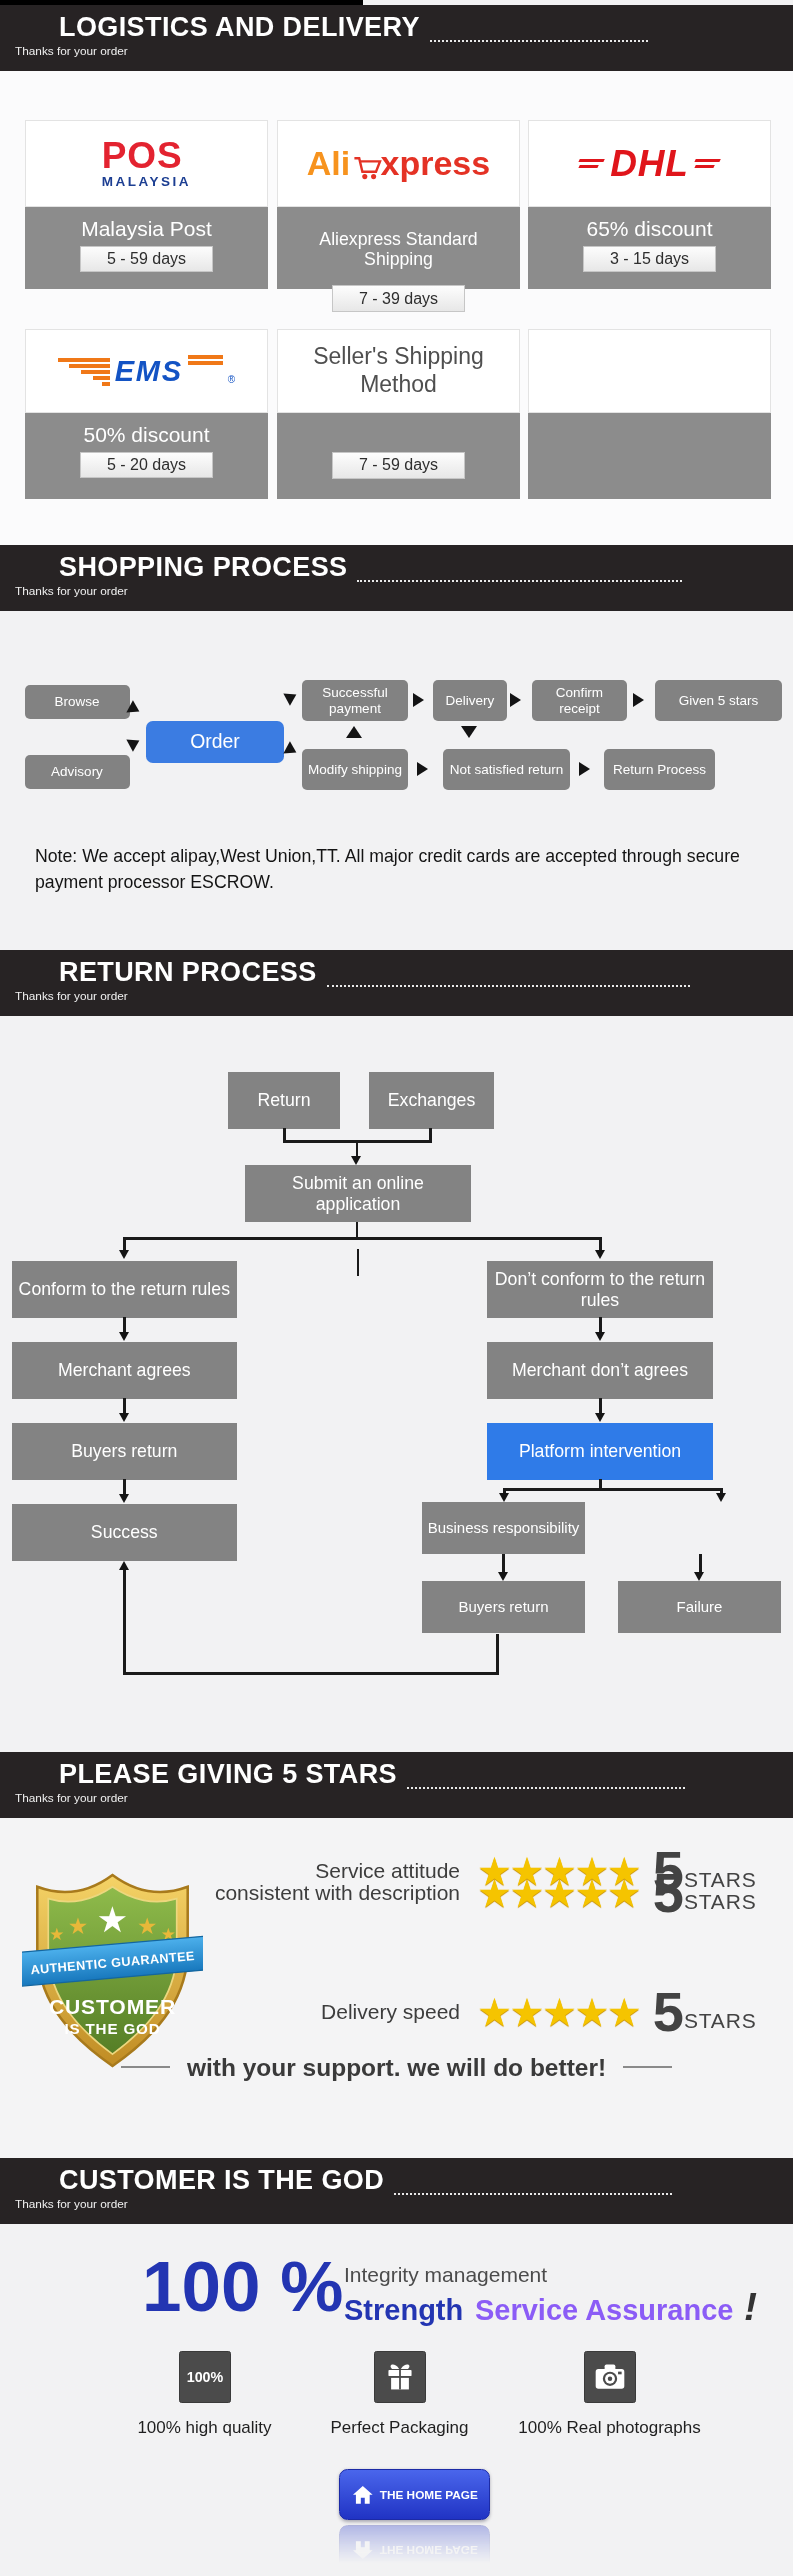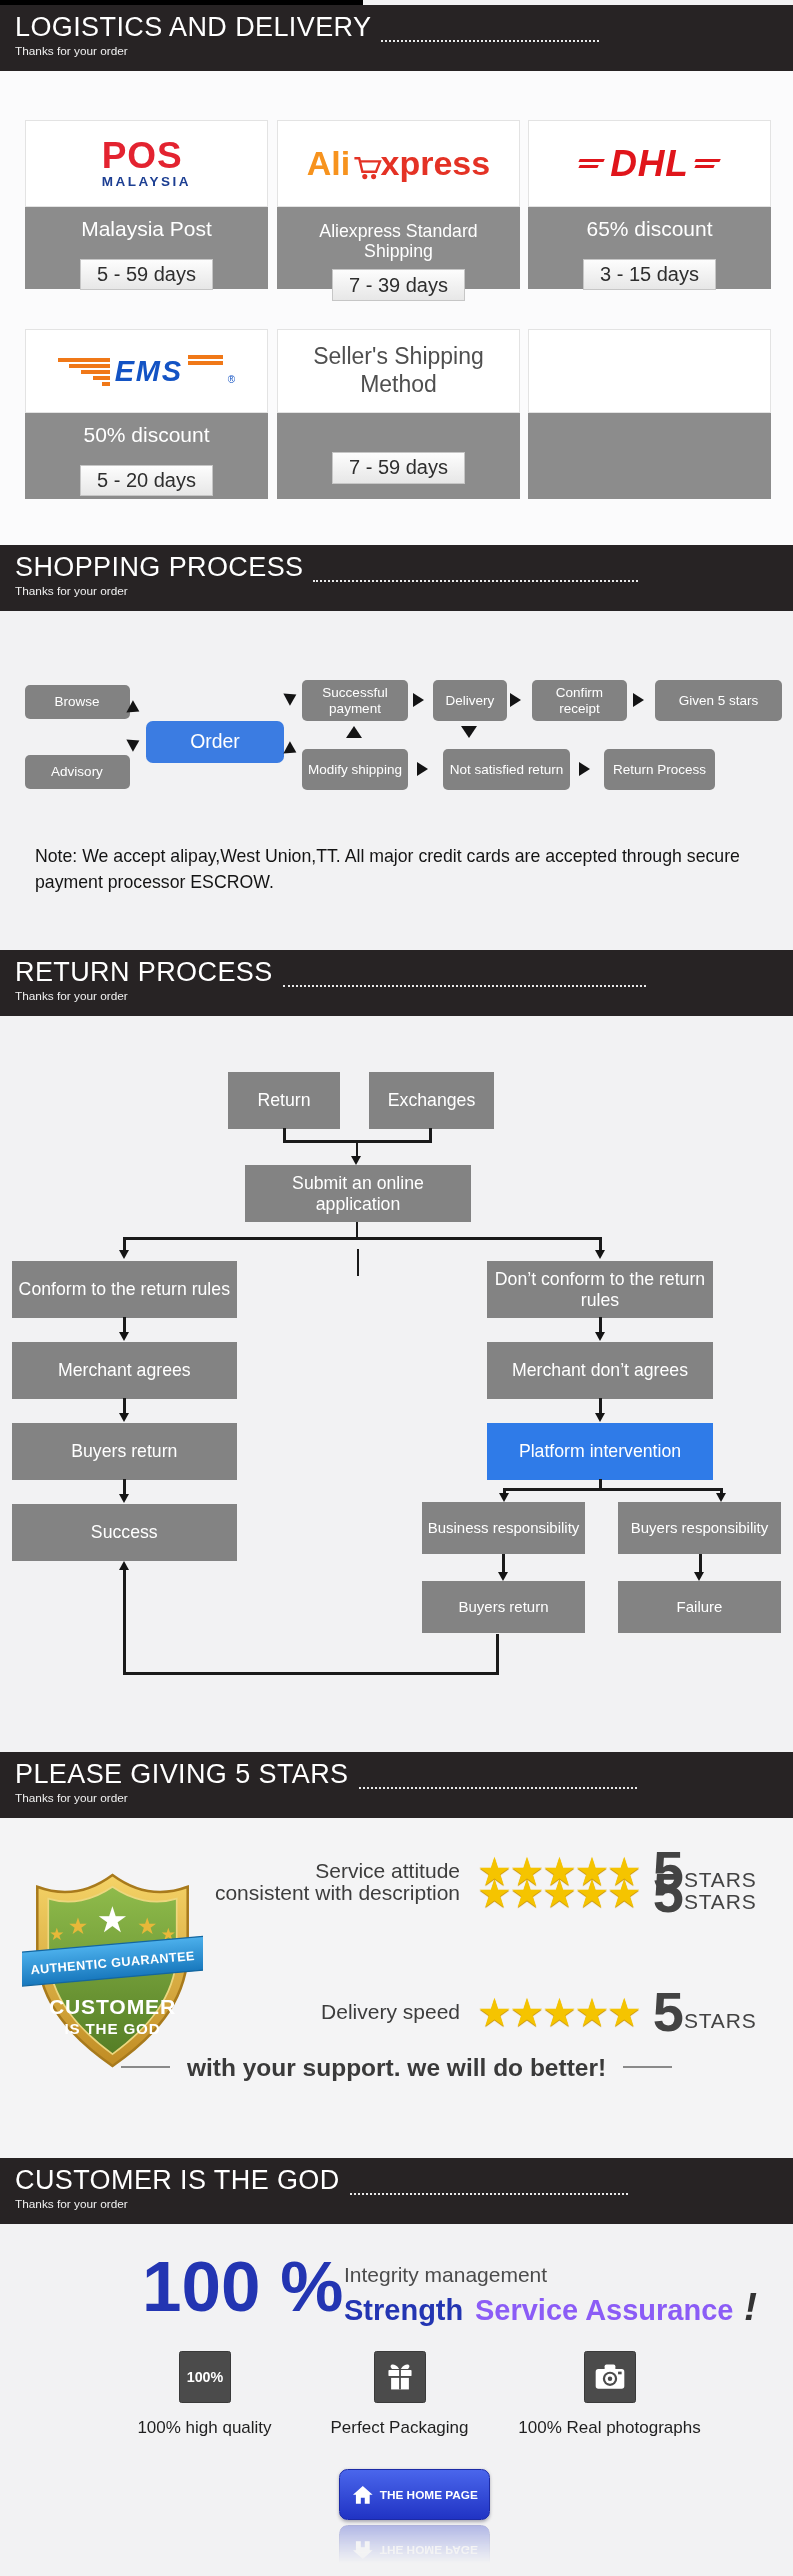--- a/index.html
+++ b/index.html
@@ -5,30 +5,30 @@
   html,body{margin:0;padding:0;background:#e6e6e8;font-family:"Liberation Sans",sans-serif;}
   .page{position:relative;width:793px;height:2576px;margin:0 auto;background:#f2f2f3;overflow:hidden;}
   .abs{position:absolute;}
   
   .bg-white{background:#fbfbfc;}
   .bg-soft{background:#f2f2f3;}
   .bg-stars{background:#f4f4f5;}
   
   .band{position:absolute;left:0;width:793px;height:66px;background:#272324;color:#fff;box-sizing:border-box;padding:8.4px 13.5px 0 15px;}
   .band-row{display:flex;align-items:flex-end;}
-  .band-title{font-size:27px;letter-spacing:0.4px;font-weight:400;white-space:nowrap;line-height:1.05;}
+  .band-title{font-size:27px;letter-spacing:0.4px;font-weight:700;white-space:nowrap;line-height:1.05;margin-left:44px;}
   .band-dots{border-bottom:2.5px dotted #e9e9e9;height:22px;margin-left:10px;}
   .band-sub{font-size:11.8px;color:#f0f0f0;margin-top:2.5px;}
   .top-strip{position:absolute;left:0;top:0;width:363px;height:5.9px;background:#000;}
   
   .cellW{position:absolute;width:243px;background:#fff;border:0.8px solid #e3e3e3;box-sizing:border-box;display:flex;align-items:center;justify-content:center;}
   .cellG{position:absolute;width:243px;background:#8c8c8c;box-sizing:border-box;text-align:center;color:#fff;}
   .cell-name{font-size:21px;line-height:1.12;padding-top:10px;font-weight:500;}
   .cell-name.sm{font-size:17.7px;padding-top:6.8px;}
-  .days-btn{display:block;margin:18px auto 0;width:133px;padding:3.4px 0;background:linear-gradient(#fdfdfd,#e7e7e7);border:0.8px solid #c6c6c6;color:#2e2e2e;font-size:20px;font-family:"Liberation Sans",sans-serif;cursor:pointer;}
+  .days-btn{display:block;margin:5px auto 0;width:133px;padding:3.4px 0;background:linear-gradient(#fdfdfd,#e7e7e7);border:0.8px solid #c6c6c6;color:#2e2e2e;font-size:16px;font-family:"Liberation Sans",sans-serif;cursor:pointer;}
   
   .pos-word{font-size:37px;font-weight:800;color:#e32330;letter-spacing:0.8px;line-height:.95;}
   .pos-sub{font-size:13.5px;font-weight:700;color:#1c3e92;letter-spacing:2.5px;text-align:center;}
   .ali-wrap{display:flex;align-items:center;}
   .ali-a{font-size:34px;font-weight:800;color:#f7931e;}
   .ali-x{font-size:34px;font-weight:800;color:#e43225;margin-left:-3.4px;}
   .dhl-wrap{display:flex;align-items:center;gap:5.9px;}
   .dhl-lines span{display:block;height:3.4px;background:#e0151b;margin:2.5px 0;transform:skewX(-25deg);}
   .dhl-word{font-size:37px;font-weight:800;font-style:italic;color:#e0151b;letter-spacing:0.8px;}
   .ems-wrap{display:flex;align-items:center;gap:5px;}
@@ -124,21 +124,21 @@
           <span style="width:18.6px;"></span>
         </span>
     </div>
   </div>
 
   <div class="cellG" style="left:25px;top:207px;height:82px;">
     <div class="cell-name">Malaysia Post</div>
     <button class="days-btn">5 - 59 days</button>
   </div>
   <div class="cellG" style="left:277px;top:207px;height:82px;">
-    <div class="cell-name sm" style="width:203px;margin:8px auto;">Aliexpress Standard Shipping</div>
+    <div class="cell-name sm" style="width:203px;margin:16px auto;">Aliexpress Standard Shipping</div>
     <button class="days-btn" style="margin-top:3.4px;">7 - 39 days</button>
   </div>
   <div class="cellG" style="left:528px;top:207px;height:82px;">
     <div class="cell-name">65% discount</div>
     <button class="days-btn">3 - 15 days</button>
   </div>
 
   <div class="cellW" style="left:25px;top:329px;height:84px;">
     <div class="ems-wrap">
       <span class="ems-wedge">
@@ -255,21 +255,20 @@
   <div class="rbox" style="left:11.8px;top:1504px;width:225px;height:57px;">Success</div>
 
   <div class="ln" style="left:599px;top:1479px;width:2.5px;height:11px;"></div>
   <div class="ln" style="left:503px;top:1488px;width:219px;height:2.5px;"></div>
   <div class="ln" style="left:503px;top:1488px;width:2.5px;height:5px;"></div>
   <span class="arr d" style="left:499px;top:1493px;"></span>
   <div class="ln" style="left:720px;top:1488px;width:2.5px;height:5px;"></div>
   <span class="arr d" style="left:716px;top:1493px;"></span>
 
   <div class="rbox sm" style="left:422px;top:1502px;width:163px;height:52px;">Business responsibility</div>
-  <div class="rbox sm" style="left:618px;top:1502px;width:163px;height:52px;">Buyers responsibility</div>
 
   <div class="ln" style="left:502px;top:1554px;width:2.5px;height:18.6px;"></div>
   <span class="arr d" style="left:498px;top:1572px;"></span>
   <div class="ln" style="left:699px;top:1554px;width:2.5px;height:18.6px;"></div>
   <span class="arr d" style="left:694px;top:1572px;"></span>
 
   <div class="rbox sm" style="left:422px;top:1581px;width:163px;height:52px;">Buyers return</div>
   <div class="rbox sm" style="left:618px;top:1581px;width:163px;height:52px;">Failure</div>
 
   <div class="ln" style="left:496px;top:1634px;width:2.5px;height:41px;"></div>

